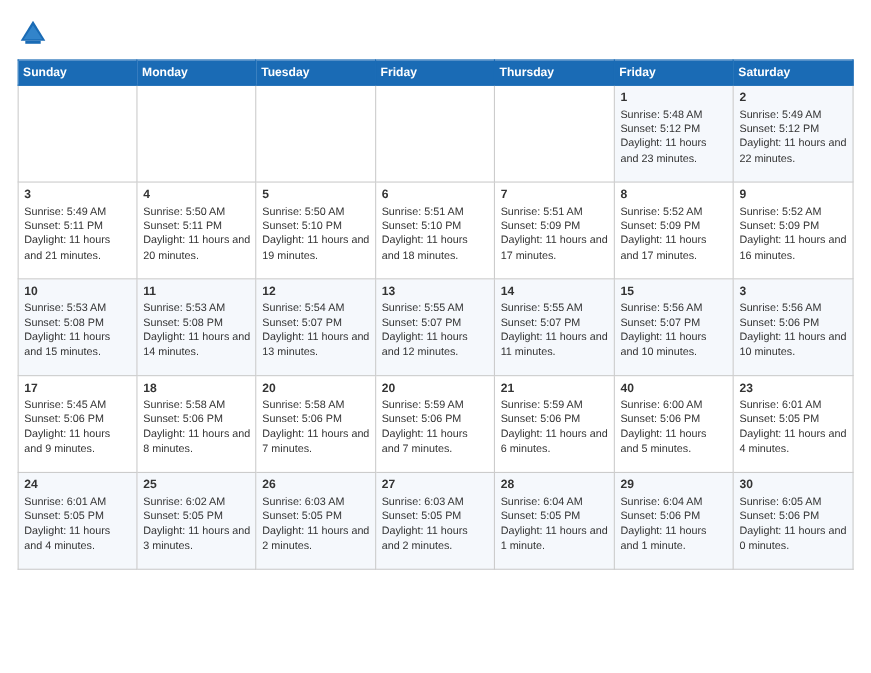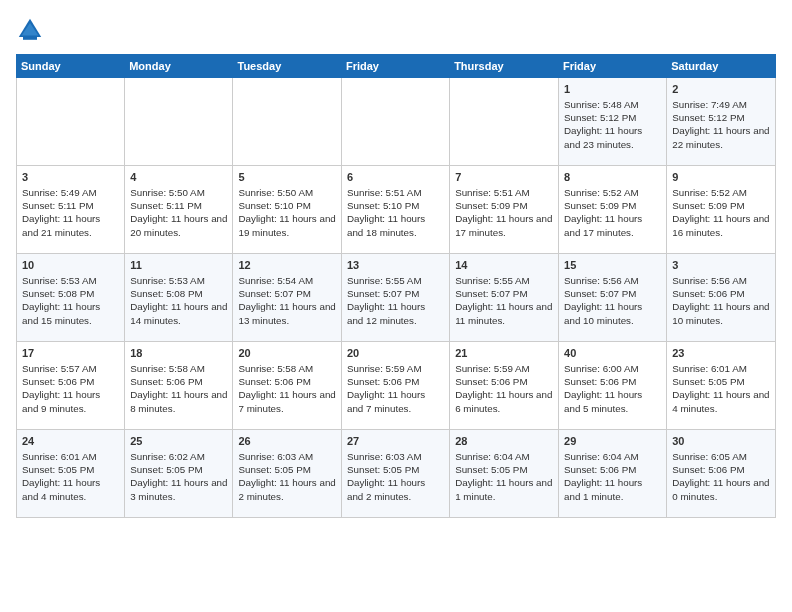--- a/index.html
+++ b/index.html
@@ -141,21 +141,21 @@
           <td class="empty-cell"></td>
           <td>
             <span class="day-num">1</span>
             <div class="day-info">Sunrise: 5:48 AM
 Sunset: 5:12 PM
 Daylight: 11 hours
 and 23 minutes.</div>
           </td>
           <td>
             <span class="day-num">2</span>
-            <div class="day-info">Sunrise: 7:49 AM
+            <div class="day-info">Sunrise: 5:49 AM
 Sunset: 5:12 PM
 Daylight: 11 hours
 and 22 minutes.</div>
           </td>
         </tr>
         <tr>
           <td>
             <span class="day-num">3</span>
             <div class="day-info">Sunrise: 5:49 AM
 Sunset: 5:11 PM
@@ -252,21 +252,21 @@
             <span class="day-num">3</span>
             <div class="day-info">Sunrise: 5:56 AM
 Sunset: 5:06 PM
 Daylight: 11 hours
 and 10 minutes.</div>
           </td>
         </tr>
         <tr>
           <td>
             <span class="day-num">17</span>
-            <div class="day-info">Sunrise: 5:57 AM
+            <div class="day-info">Sunrise: 5:45 AM
 Sunset: 5:06 PM
 Daylight: 11 hours
 and 9 minutes.</div>
           </td>
           <td>
             <span class="day-num">18</span>
             <div class="day-info">Sunrise: 5:58 AM
 Sunset: 5:06 PM
 Daylight: 11 hours
 and 8 minutes.</div>

